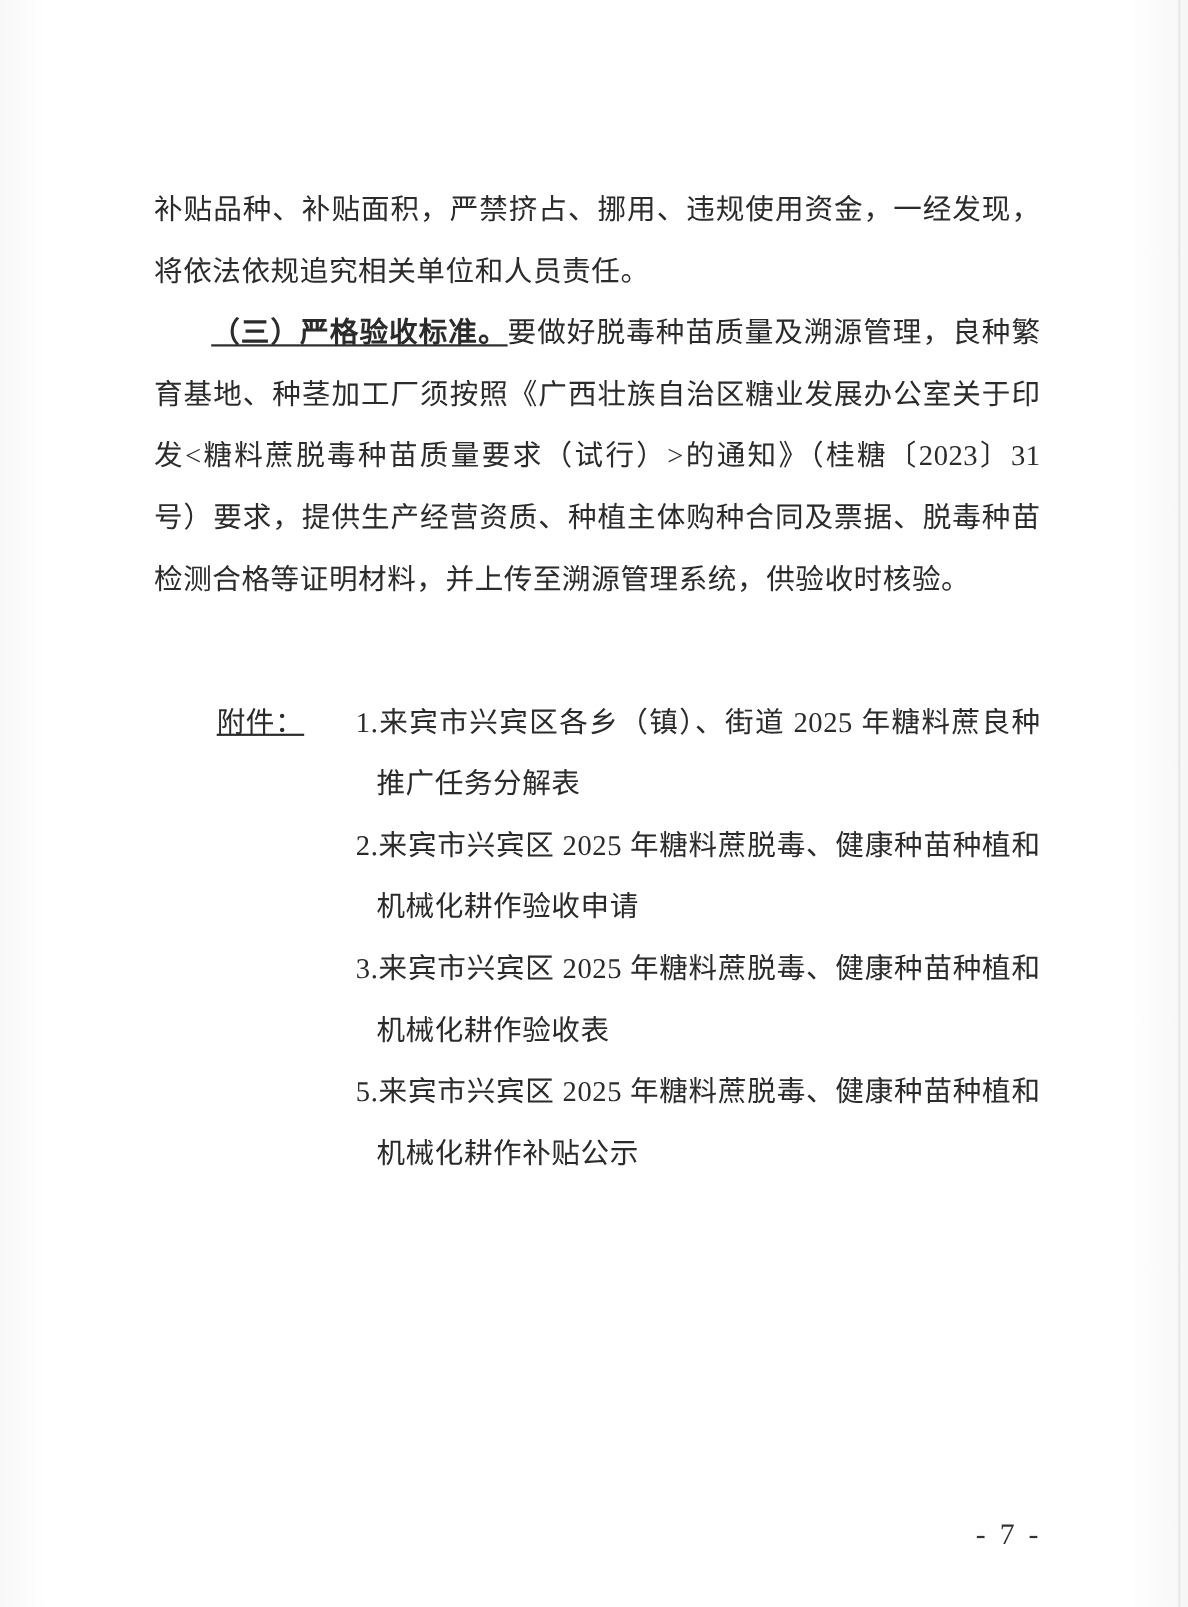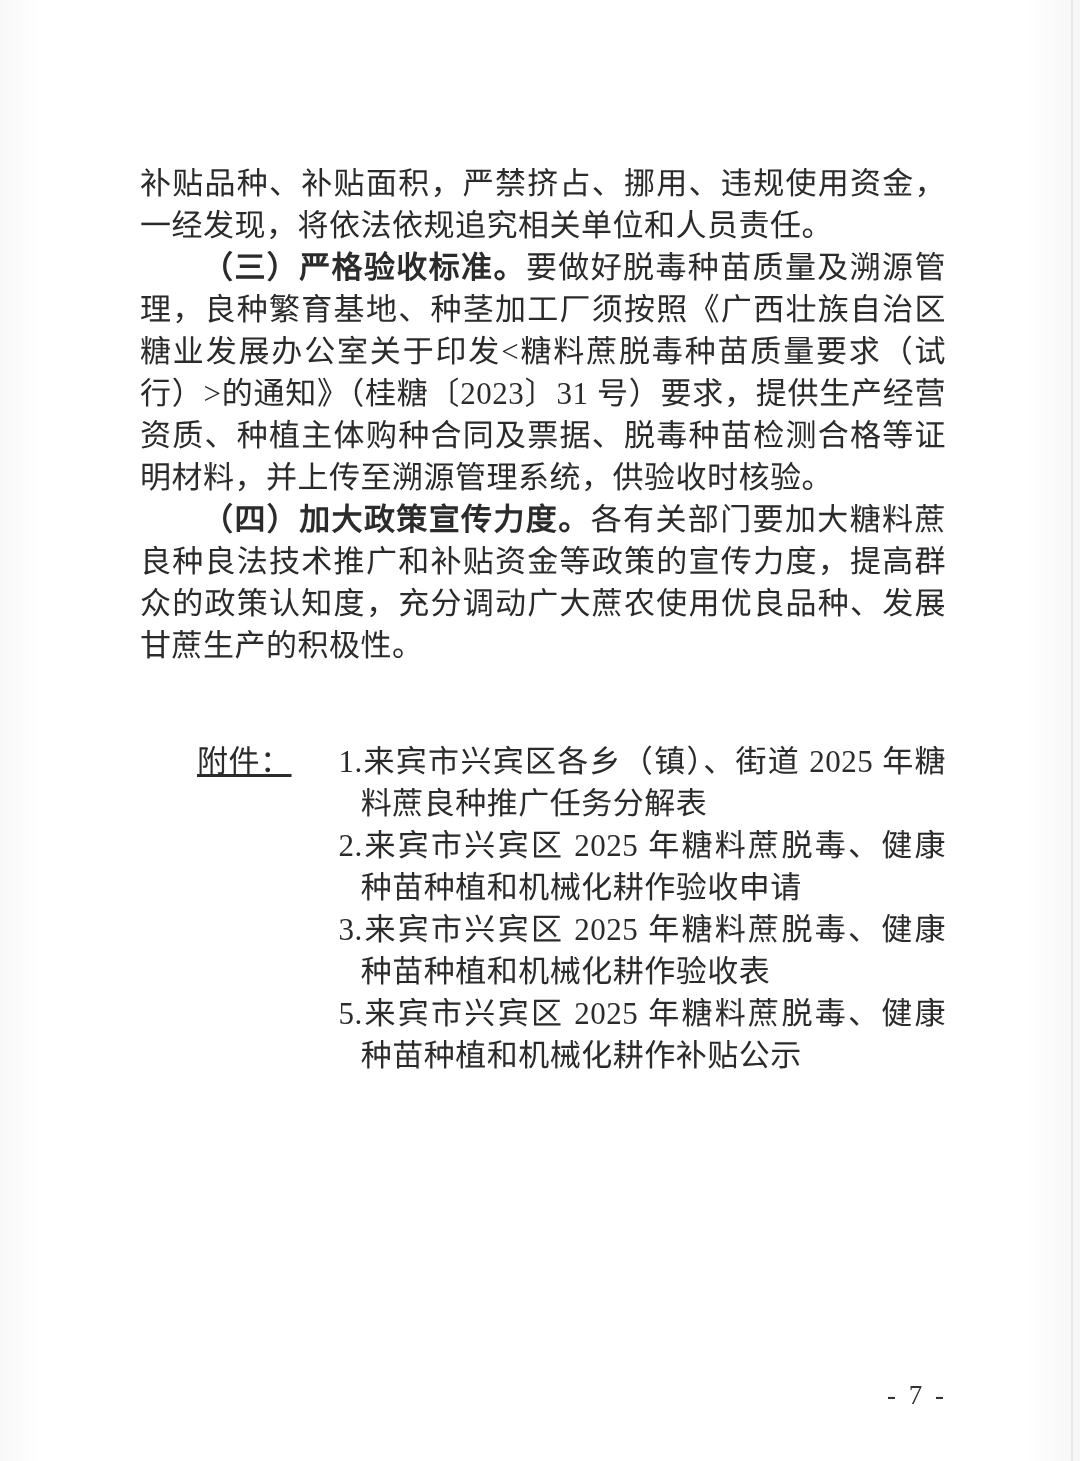--- a/index.html
+++ b/index.html
@@ -21,28 +21,28 @@
     bottom: 0;
     right: 7px;
     width: 2px;
     background: #e7e7e7;
   }
   .content {
     position: absolute;
     left: 140px;
     top: 163px;
     width: 806px;
-    font-size: 31px;
-    line-height: 42px;
+    font-size: 26px;
+    line-height: 56px;
     text-align: justify;
     letter-spacing: 0.5px;
   }
   .para { margin: 0; }
   .para.indent { text-indent: 2em; }
-  .sec-heading { font-weight: 600; }
+  .sec-heading { font-weight: 600; text-decoration: underline; }
   .attachments {
     display: flex;
     margin-top: 74px;
     margin-left: 57px;
   }
   .att-label { white-space: nowrap; flex: 0 0 auto; text-decoration: underline; }
   .att-items { flex: 1 1 auto; min-width: 0; margin-left: 47px; }
   .att-item {
     padding-left: 0.72em;
     text-indent: -0.72em;
@@ -61,21 +61,20 @@
 <body>
 
 <div class="page">
 
   <div class="content">
 
     <p class="para">补贴品种、补贴面积，严禁挤占、挪用、违规使用资金，一经发现，将依法依规追究相关单位和人员责任。</p>
 
     <p class="para indent"><span class="sec-heading">（三）严格验收标准。</span><span>要做好脱毒种苗质量及溯源管理，良种繁育基地、种茎加工厂须按照《广西壮族自治区糖业发展办公室关于印发&lt;糖料蔗脱毒种苗质量要求（试行）&gt;的通知》（桂糖〔2023〕31 号）要求，提供生产经营资质、种植主体购种合同及票据、脱毒种苗检测合格等证明材料，并上传至溯源管理系统，供验收时核验。</span></p>
 
-    <p class="para indent"><span class="sec-heading">（四）加大政策宣传力度。</span><span>各有关部门要加大糖料蔗良种良法技术推广和补贴资金等政策的宣传力度，提高群众的政策认知度，充分调动广大蔗农使用优良品种、发展甘蔗生产的积极性。</span></p>
 
 
     <div class="attachments">
       <span class="att-label">附件：</span>
       <div class="att-items">
         <div class="att-item">1.来宾市兴宾区各乡（镇）、街道 2025 年糖料蔗良种推广任务分解表</div>
         <div class="att-item">2.来宾市兴宾区 2025 年糖料蔗脱毒、健康种苗种植和机械化耕作验收申请</div>
         <div class="att-item">3.来宾市兴宾区 2025 年糖料蔗脱毒、健康种苗种植和机械化耕作验收表</div>
         <div class="att-item">5.来宾市兴宾区 2025 年糖料蔗脱毒、健康种苗种植和机械化耕作补贴公示</div>
       </div>

